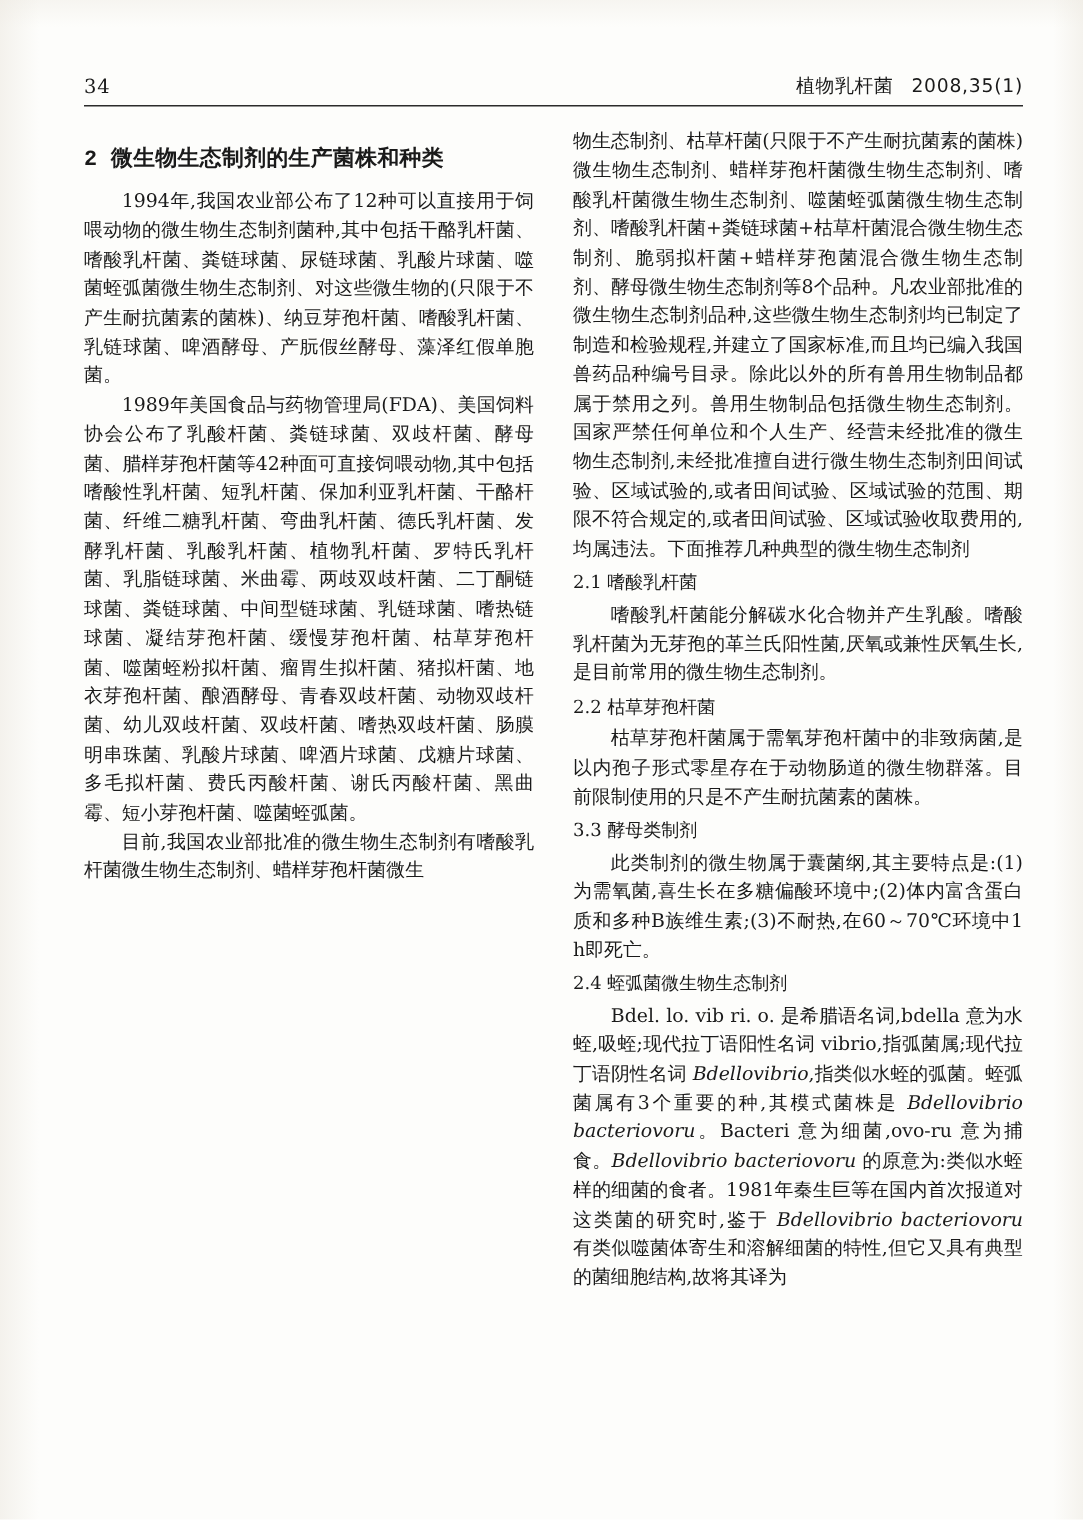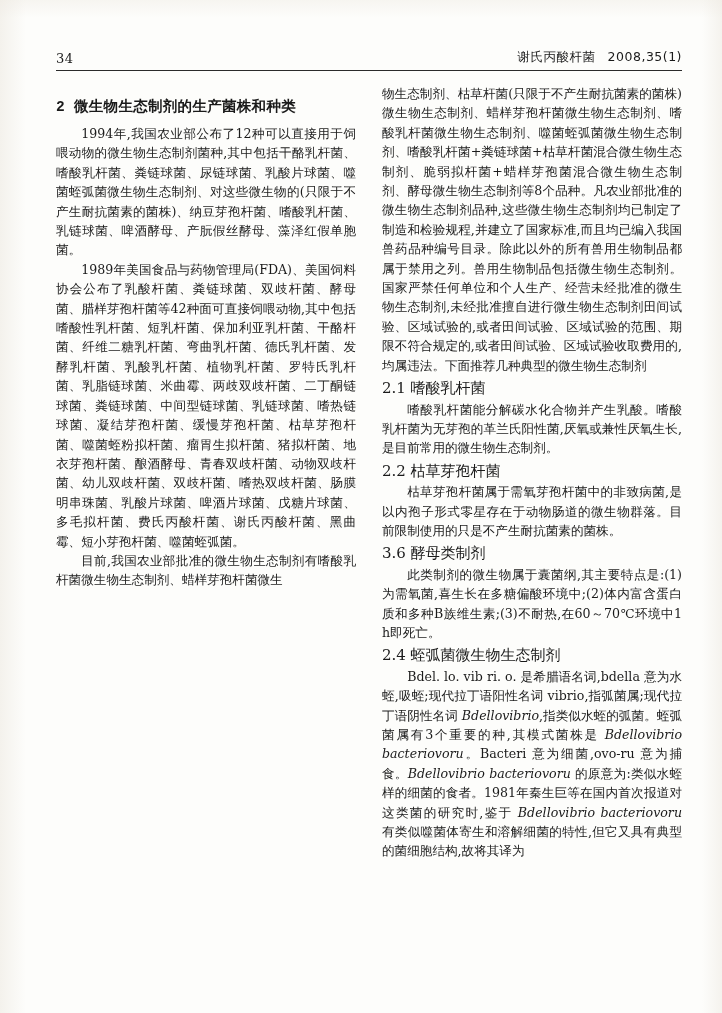--- a/index.html
+++ b/index.html
@@ -80,36 +80,36 @@
     margin: 13px 0 7px 0;
     font-size: 14.5px;
     font-weight: bold;
     font-family: Liberation Mono, monospace;
     letter-spacing: 0.3px;
     text-indent: 0;
     line-height: 20px;
   }
   h3.sub {
     margin: 4px 0 1px 0;
-    font-size: 15px;
+    font-size: 12px;
     font-weight: normal;
     text-indent: 0;
     line-height: 19.4px;
   }
   .it { font-style: italic; }
 </style>
 </head>
 <body>
 
 <div class="page">
 
   <div class="header">
     <span class="folio">34</span>
     <span class="jtitle">
-      <span>谢氏丙酸杆菌</span><span class="sep"></span><span>2008,35(1)</span>
+      <span>植物乳杆菌</span><span class="sep"></span><span>2008,35(1)</span>
     </span>
   </div>
 
   <div class="rule"></div>
 
   <div class="columns">
 
     <div class="col">
 
       <h2 class="sec">2  微生物生态制剂的生产菌株和种类</h2>
@@ -121,21 +121,21 @@
 
     <div class="col">
       <p class="noindent">物生态制剂、枯草杆菌(只限于不产生耐抗菌素的菌株)微生物生态制剂、蜡样芽孢杆菌微生物生态制剂、嗜酸乳杆菌微生物生态制剂、噬菌蛭弧菌微生物生态制剂、嗜酸乳杆菌+粪链球菌+枯草杆菌混合微生物生态制剂、脆弱拟杆菌+蜡样芽孢菌混合微生物生态制剂、酵母微生物生态制剂等8个品种。凡农业部批准的微生物生态制剂品种,这些微生物生态制剂均已制定了制造和检验规程,并建立了国家标准,而且均已编入我国兽药品种编号目录。除此以外的所有兽用生物制品都属于禁用之列。兽用生物制品包括微生物生态制剂。国家严禁任何单位和个人生产、经营未经批准的微生物生态制剂,未经批准擅自进行微生物生态制剂田间试验、区域试验的,或者田间试验、区域试验的范围、期限不符合规定的,或者田间试验、区域试验收取费用的,均属违法。下面推荐几种典型的微生物生态制剂</p>
 
       <h3 class="sub">2.1 嗜酸乳杆菌</h3>
       <p>嗜酸乳杆菌能分解碳水化合物并产生乳酸。嗜酸乳杆菌为无芽孢的革兰氏阳性菌,厌氧或兼性厌氧生长,是目前常用的微生物生态制剂。</p>
 
       <h3 class="sub">2.2 枯草芽孢杆菌</h3>
       <p>枯草芽孢杆菌属于需氧芽孢杆菌中的非致病菌,是以内孢子形式零星存在于动物肠道的微生物群落。目前限制使用的只是不产生耐抗菌素的菌株。</p>
 
-      <h3 class="sub">3.6 酵母类制剂</h3>
+      <h3 class="sub">3.3 酵母类制剂</h3>
       <p>此类制剂的微生物属于囊菌纲,其主要特点是:(1)为需氧菌,喜生长在多糖偏酸环境中;(2)体内富含蛋白质和多种B族维生素;(3)不耐热,在60～70℃环境中1 h即死亡。</p>
 
       <h3 class="sub">2.4 蛭弧菌微生物生态制剂</h3>
       <p>
         <span>Bdel. lo. vib ri. o. 是希腊语名词,bdella 意为水蛭,吸蛭;现代拉丁语阳性名词 vibrio,指弧菌属;现代拉丁语阴性名词 </span><span class="it">Bdellovibrio</span><span>,指类似水蛭的弧菌。蛭弧菌属有3个重要的种,其模式菌株是 </span><span class="it">Bdellovibrio bacteriovoru</span><span>。Bacteri 意为细菌,ovo-ru 意为捕食。</span><span class="it">Bdellovibrio bacteriovoru</span><span> 的原意为:类似水蛭样的细菌的食者。1981年秦生巨等在国内首次报道对这类菌的研究时,鉴于 </span><span class="it">Bdellovibrio bacteriovoru</span><span> 有类似噬菌体寄生和溶解细菌的特性,但它又具有典型的菌细胞结构,故将其译为</span>
       </p>
     </div>
 
   </div>
 </div>

